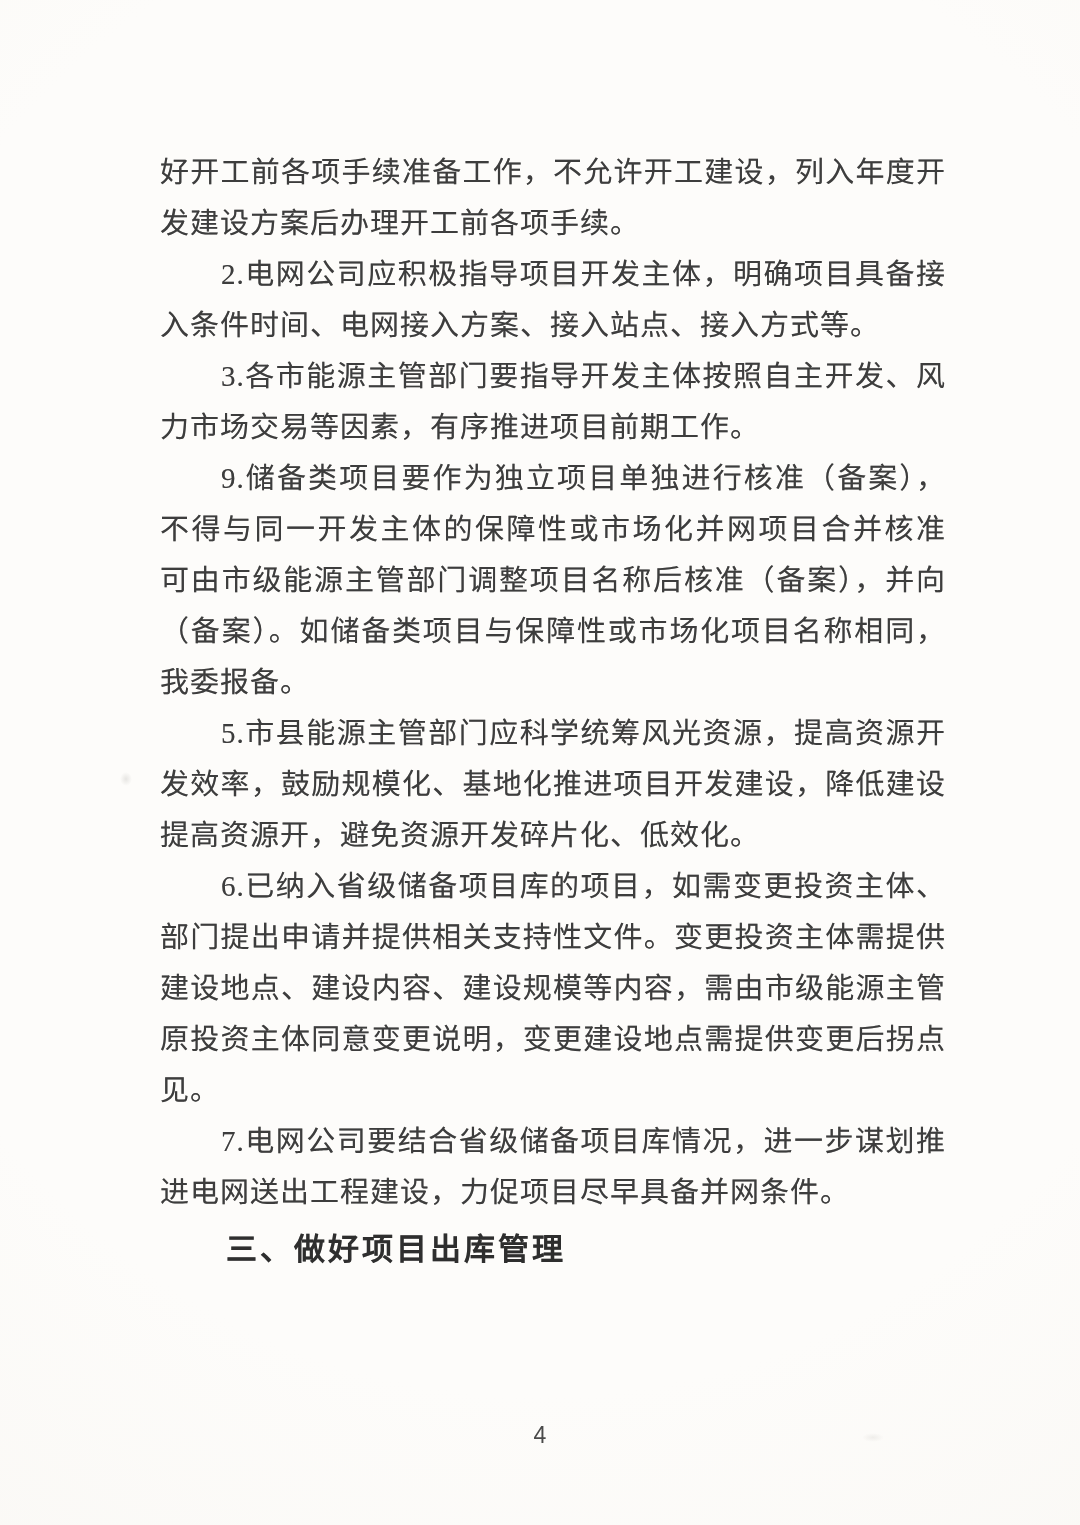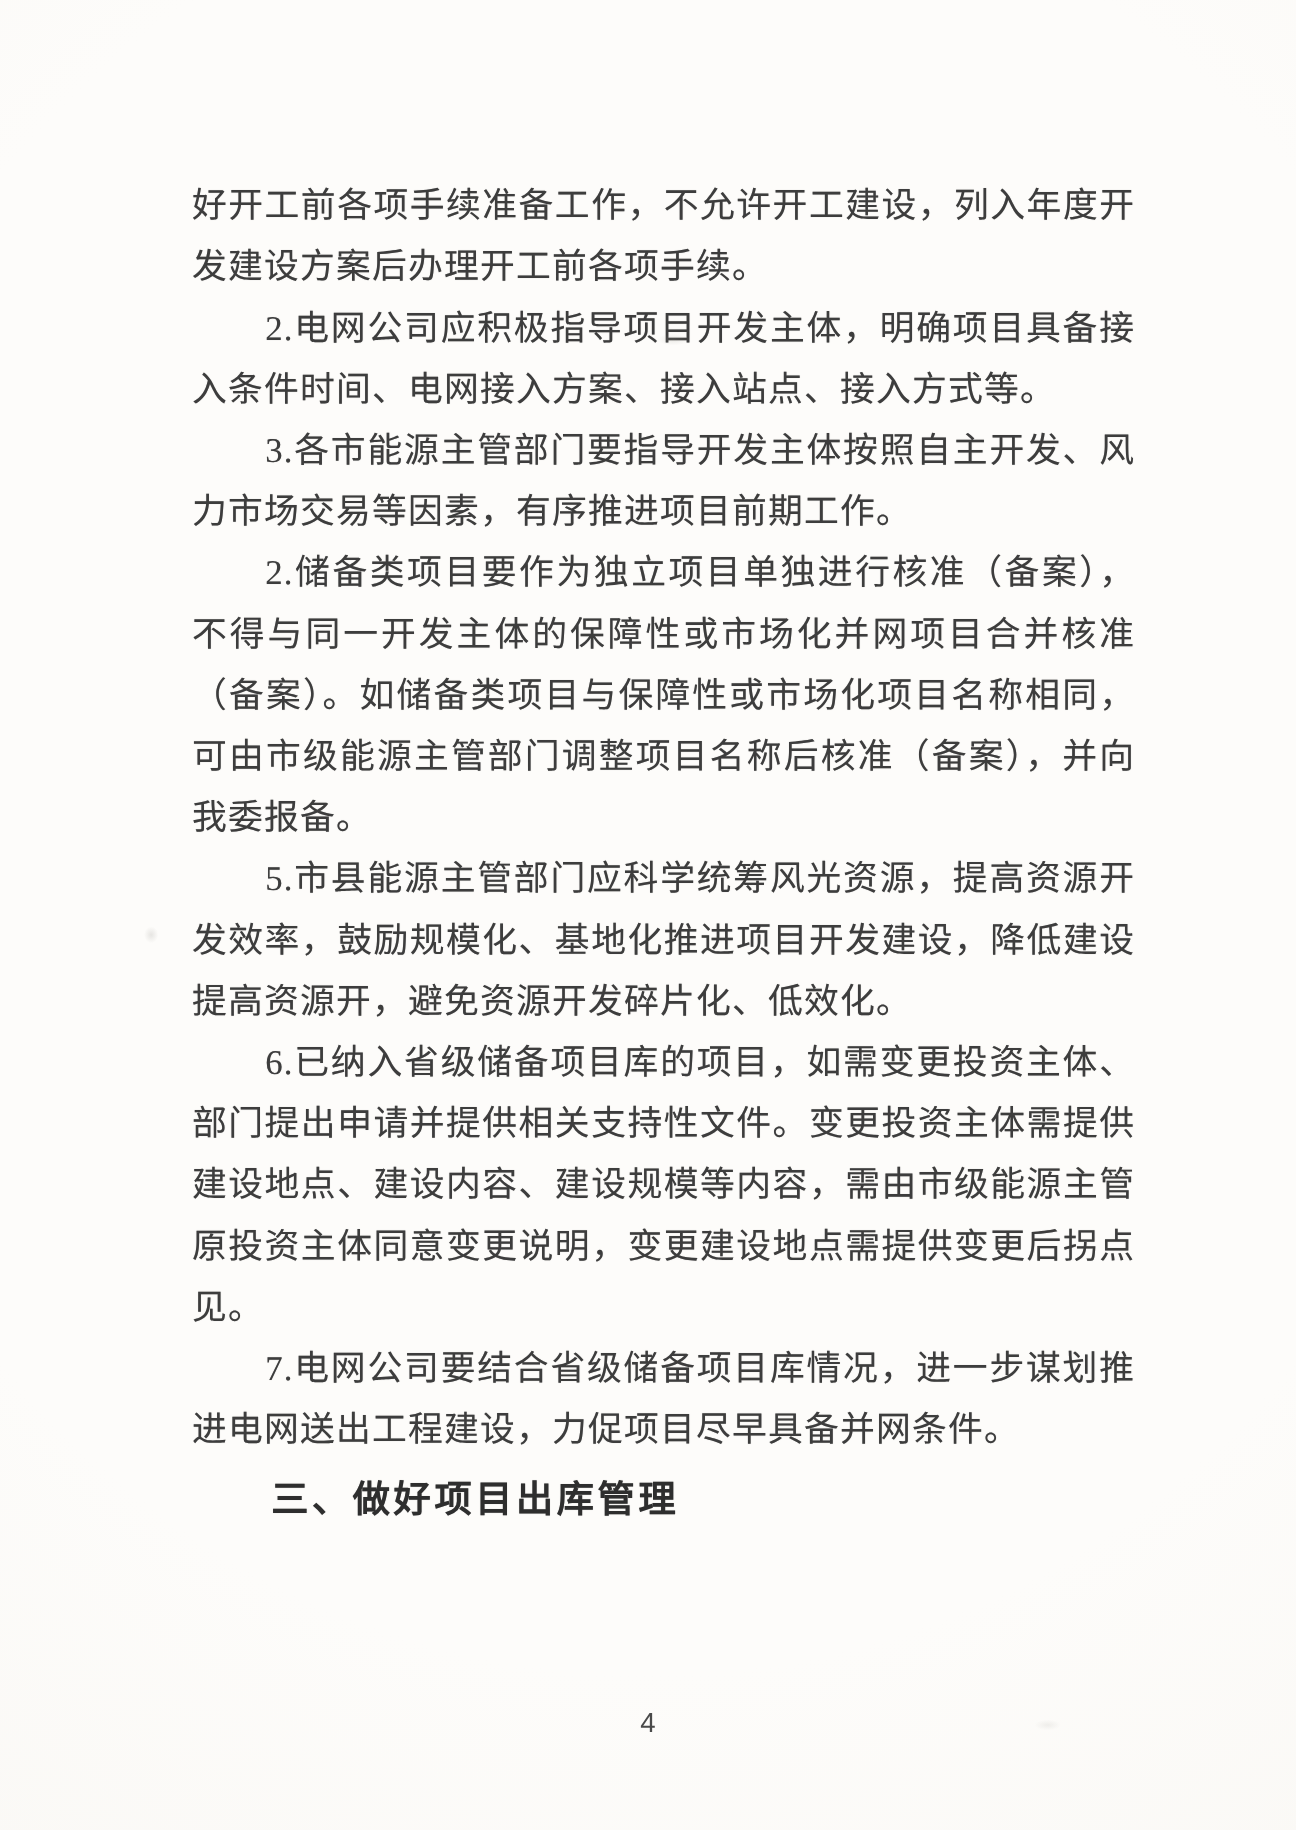--- a/index.html
+++ b/index.html
@@ -97,24 +97,24 @@
 <div class="page">
 
   <div class="textblock">
 
     <div class="line fill">好开工前各项手续准备工作，不允许开工建设，列入年度开</div>
       <div class="line end">发建设方案后办理开工前各项手续。</div>
       <div class="line indent fill">2.电网公司应积极指导项目开发主体，明确项目具备接</div>
       <div class="line end">入条件时间、电网接入方案、接入站点、接入方式等。</div>
       <div class="line indent fill">3.各市能源主管部门要指导开发主体按照自主开发、风</div>
       <div class="line end">力市场交易等因素，有序推进项目前期工作。</div>
-      <div class="line indent fill">2.储备类项目要作为独立项目单独进行核准（备案），</div>
+      <div class="line indent fill">9.储备类项目要作为独立项目单独进行核准（备案），</div>
       <div class="line fill">不得与同一开发主体的保障性或市场化并网项目合并核准</div>
+      <div class="line fill">可由市级能源主管部门调整项目名称后核准（备案），并向</div>
       <div class="line fill">（备案）。如储备类项目与保障性或市场化项目名称相同，</div>
-      <div class="line fill">可由市级能源主管部门调整项目名称后核准（备案），并向</div>
       <div class="line end">我委报备。</div>
       <div class="line indent fill">5.市县能源主管部门应科学统筹风光资源，提高资源开</div>
       <div class="line fill">发效率，鼓励规模化、基地化推进项目开发建设，降低建设</div>
       <div class="line end">提高资源开，避免资源开发碎片化、低效化。</div>
       <div class="line indent fill">6.已纳入省级储备项目库的项目，如需变更投资主体、</div>
       <div class="line fill">部门提出申请并提供相关支持性文件。变更投资主体需提供</div>
       <div class="line fill">建设地点、建设内容、建设规模等内容，需由市级能源主管</div>
       <div class="line fill">原投资主体同意变更说明，变更建设地点需提供变更后拐点</div>
       <div class="line end">见。</div>
       <div class="line indent fill">7.电网公司要结合省级储备项目库情况，进一步谋划推</div>

